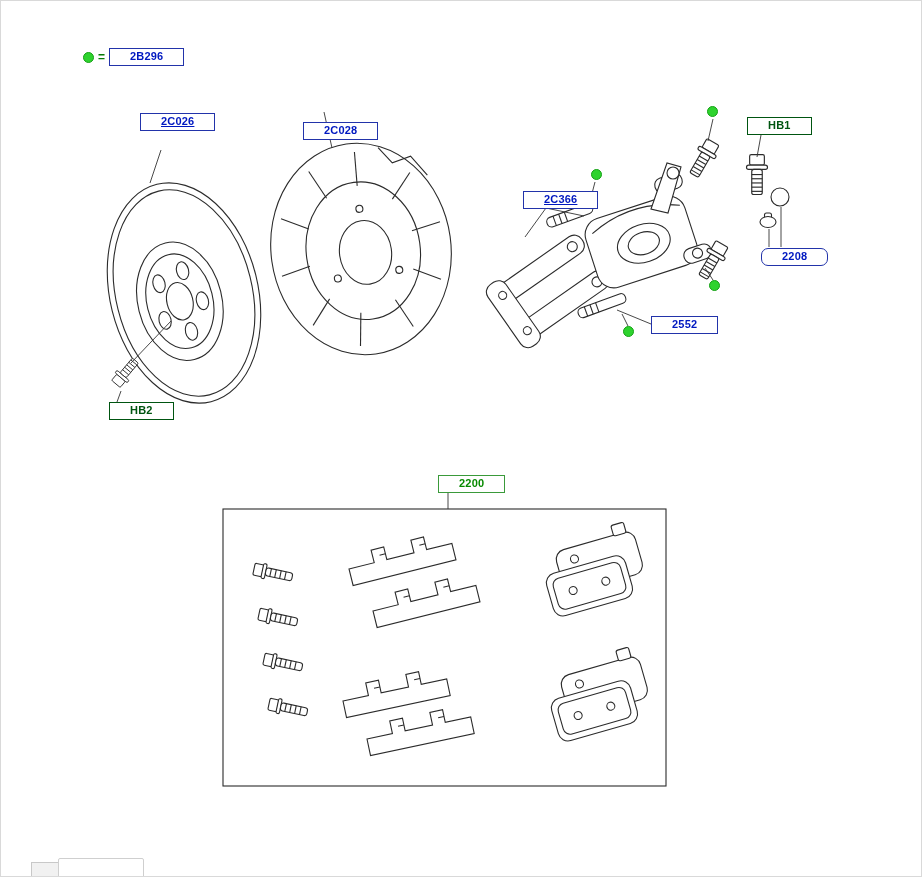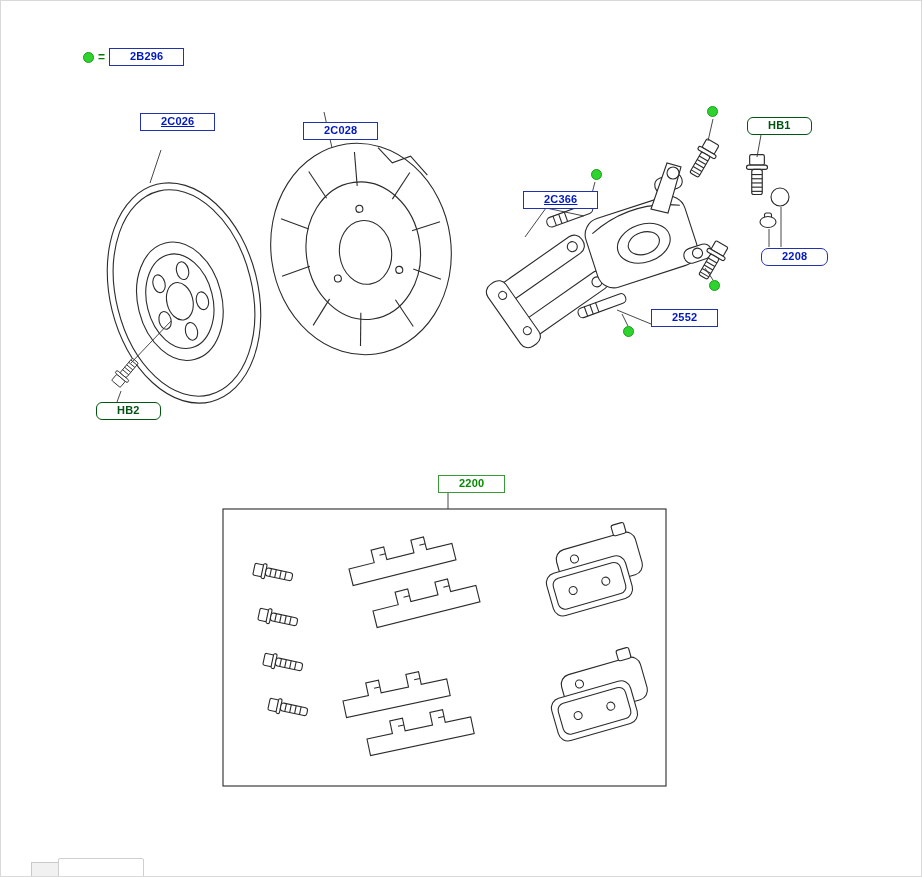--- a/index.html
+++ b/index.html
@@ -14,21 +14,21 @@
   .art .nf { fill:none; }
   .art .ln path { fill:none; stroke:#333; stroke-width:0.9; }
 
   .lbl {
     position:absolute; display:inline-block; background:#fff;
     font-size:11px; font-weight:bold; line-height:13px;
     padding:1px 20px 2px; border:1px solid; letter-spacing:0.2px;
     cursor:pointer; white-space:nowrap;
   }
   .lbl.blue   { color:#0018c0; border-color:#2233aa; }
-  .lbl.hbcol  { color:#005511; border-color:#005511;border-radius:6px; }
+  .lbl.hbcol  { color:#005511; border-color:#005511; }
   .lbl.green  { color:#078a00; border-color:#3a9a3a; }
 
   .dot {
     position:absolute; width:11px; height:11px; border-radius:50%;
     background:#2ed32e; border:1px solid #15a115; box-sizing:border-box;
   }
   .legend { position:absolute; left:82px; top:47px; display:flex; align-items:center; gap:4px; }
   .legend .dot { position:static; }
   .legend .eq { color:#067a06; font-size:12px; font-weight:bold; }
   .legend .lbl { position:static; }
@@ -222,22 +222,22 @@
     <span class="dot"></span>
     <span class="eq">=</span>
     <span class="lbl blue">2B296</span>
   </div>
 
   <div class="lbl blue" style="left:302px; top:92px;margin-top:29px;">2C028</div>
   <div class="lbl blue" style="left:139px; top:112px;text-decoration:underline;">2C026</div>
   <div class="lbl blue" style="left:522px; top:190px;text-decoration:underline;">2C366</div>
   <div class="lbl hbcol" style="left:746px; top:116px;">HB1</div>
   <div class="lbl blue" style="left:760px; top:247px;border-radius:7px;">2208</div>
-  <div class="lbl blue" style="left:650px; top:308px;">2552</div>
-  <div class="lbl hbcol" style="left:95px;  top:401px;">HB2</div>
+  <div class="lbl blue" style="left:650px; top:315px;">2552</div>
+  <div class="lbl hbcol" style="left:108px;  top:401px;">HB2</div>
   <div class="lbl green" style="left:406px; top:474px;margin-left:31px;">2200</div>
 
   <span class="dot" style="left:706px; top:105px;"></span>
   <span class="dot" style="left:590px; top:168px;"></span>
   <span class="dot" style="left:708px; top:279px;"></span>
   <span class="dot" style="left:622px; top:325px;"></span>
 
   <div class="artifact-a"></div>
   <div class="artifact-b"></div>
 

